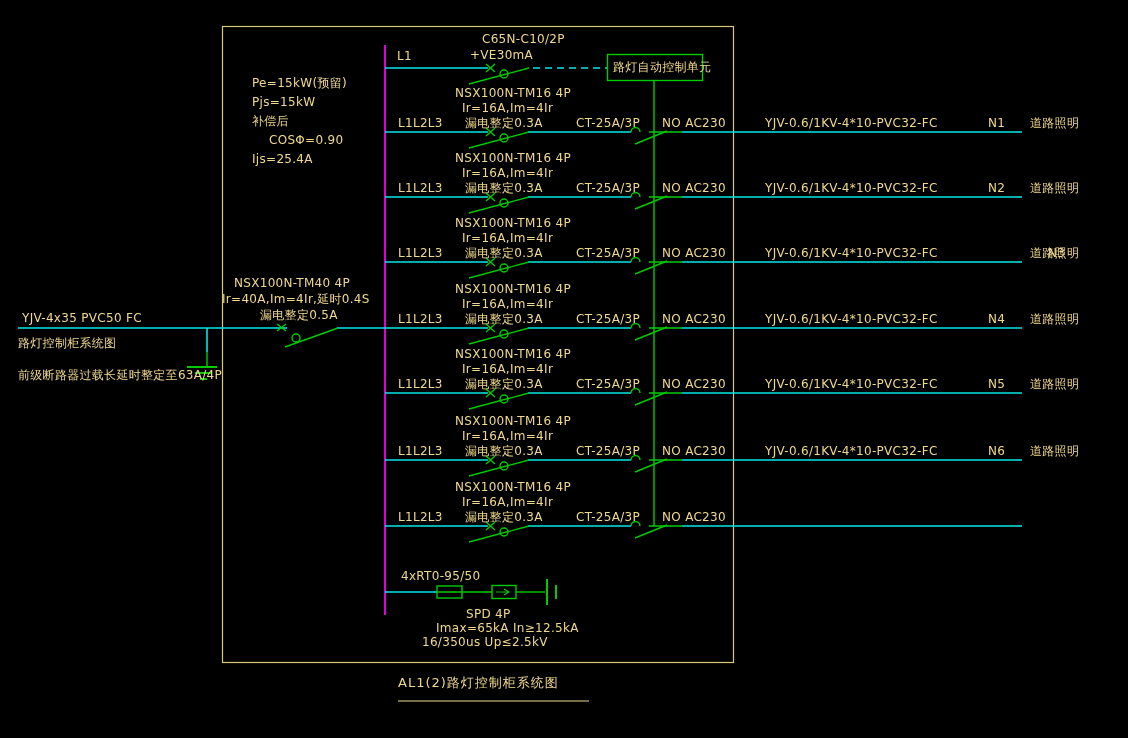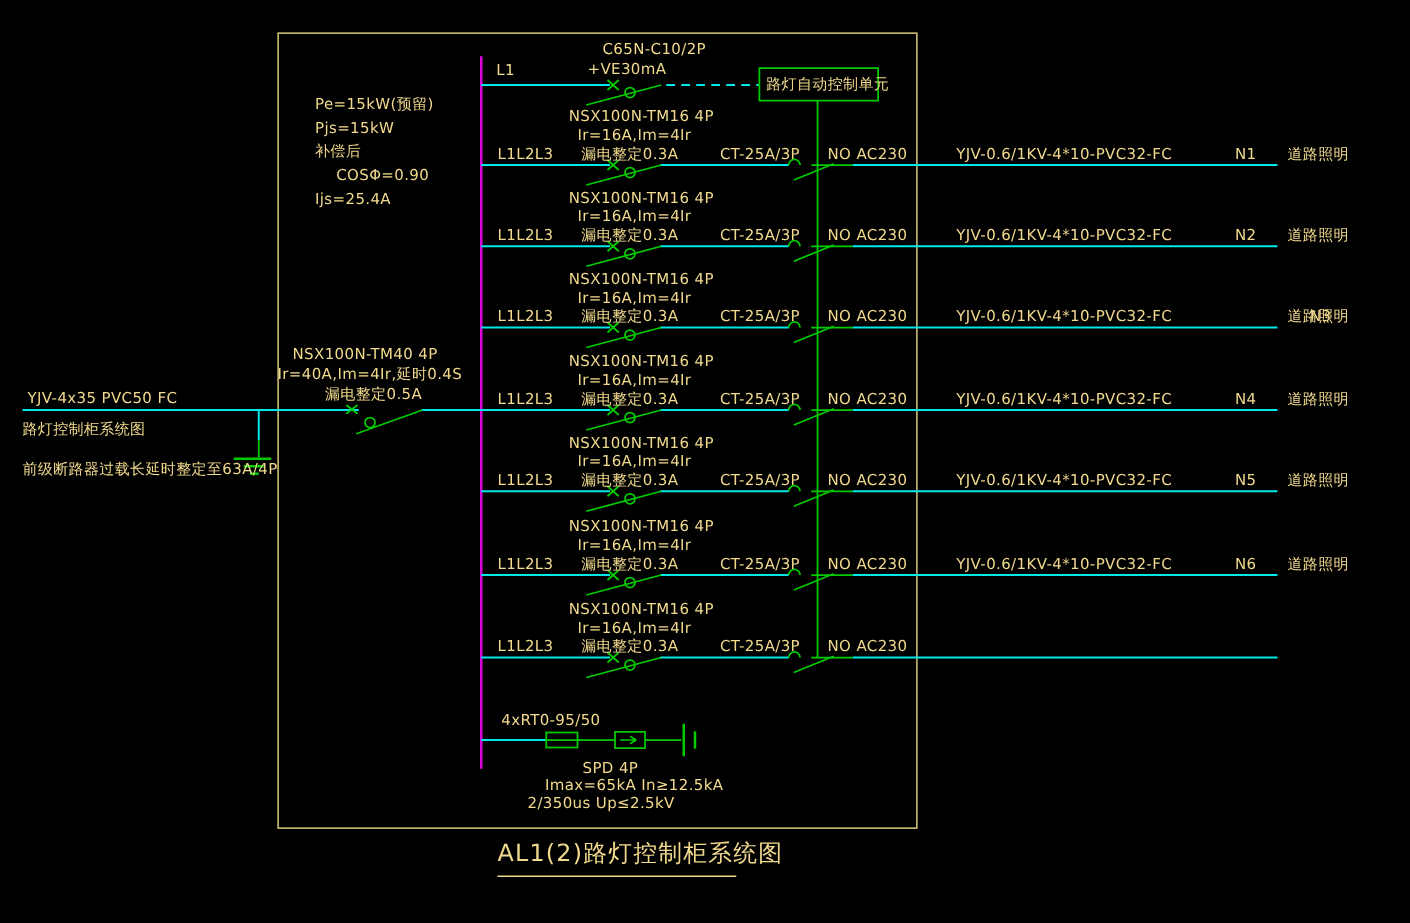--- a/index.html
+++ b/index.html
@@ -1,20 +1,20 @@
 <!DOCTYPE html>
 <html><head>
 <meta charset="utf-8">
 <style>
   html,body{margin:0;padding:0;background:#000;}
   .canvas{position:relative;width:1128px;height:738px;background:#000;overflow:hidden;
           font-family:"DejaVu Sans",sans-serif;}
   svg{position:absolute;left:0;top:0;}
   .t{position:absolute;color:#f0d98c;font-size:12px;line-height:14px;white-space:nowrap;letter-spacing:0.3px;}
-  .title{font-size:19px;letter-spacing:1px;}
+  .title{font-size:13px;letter-spacing:1px;}
 </style>
 </head>
 <body>
 
 <div class="canvas">
 
 <svg width="1128" height="738" viewBox="0 0 1128 738">
   <defs>
 
     <g id="fline" stroke="#00e8e8" stroke-width="1.6" fill="none">
@@ -190,17 +190,17 @@
 <div class="t" style="left:398px;top:510px">L1L2L3</div>
 <div class="t" style="left:455px;top:480px">NSX100N-TM16 4P</div>
 <div class="t" style="left:462px;top:495px">Ir=16A,Im=4Ir</div>
 <div class="t" style="left:465px;top:510px">漏电整定0.3A</div>
 <div class="t" style="left:576px;top:510px">CT-25A/3P</div>
 <div class="t" style="left:662px;top:510px">NO AC230</div>
 
 <div class="t" style="left:401px;top:569px">4xRT0-95/50</div>
 <div class="t" style="left:466px;top:607px">SPD 4P</div>
 <div class="t" style="left:436px;top:621px">Imax=65kA In≥12.5kA</div>
-<div class="t" style="left:422px;top:635px">2/350us Up≤2.5kV</div>
+<div class="t" style="left:422px;top:635px">16/350us Up≤2.5kV</div>
 
 <div class="t title" style="left:398px;top:676px">AL1(2)路灯控制柜系统图</div>
 
 </div>
 
 </body></html>

